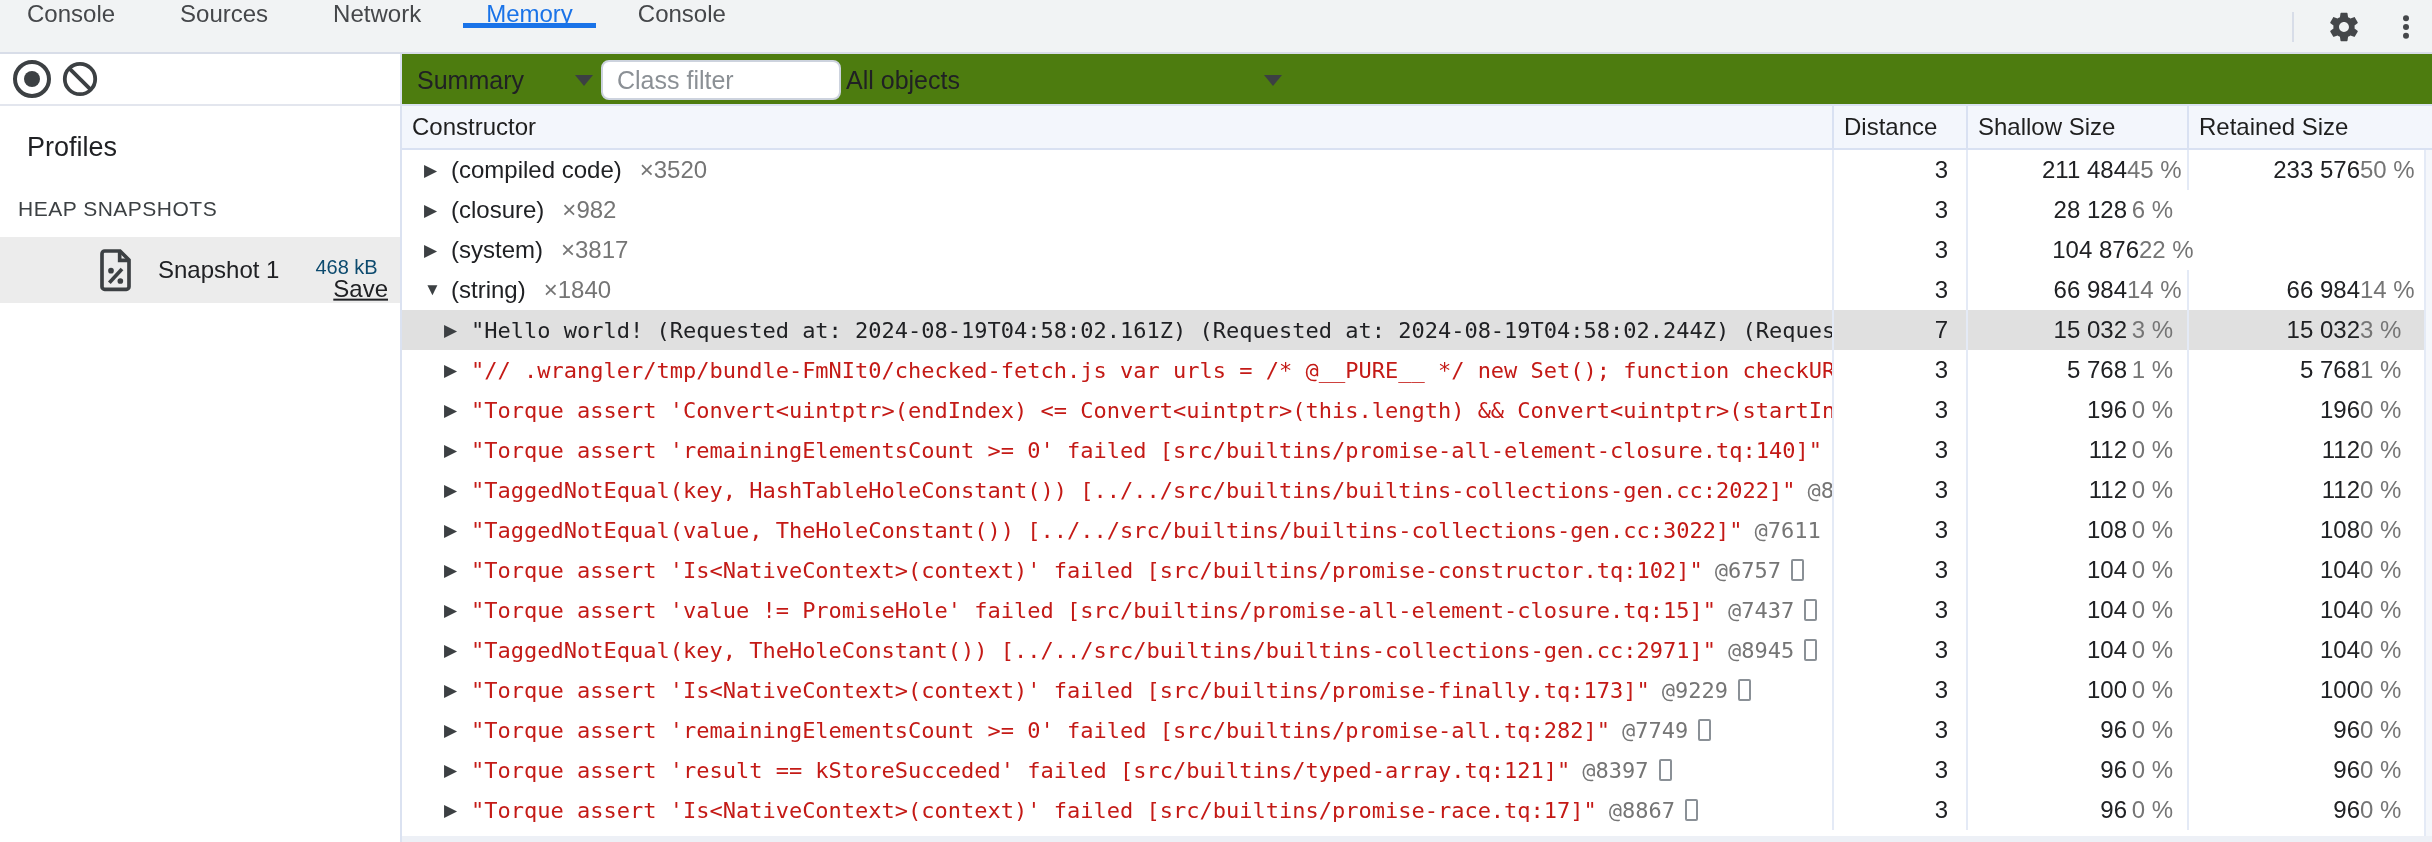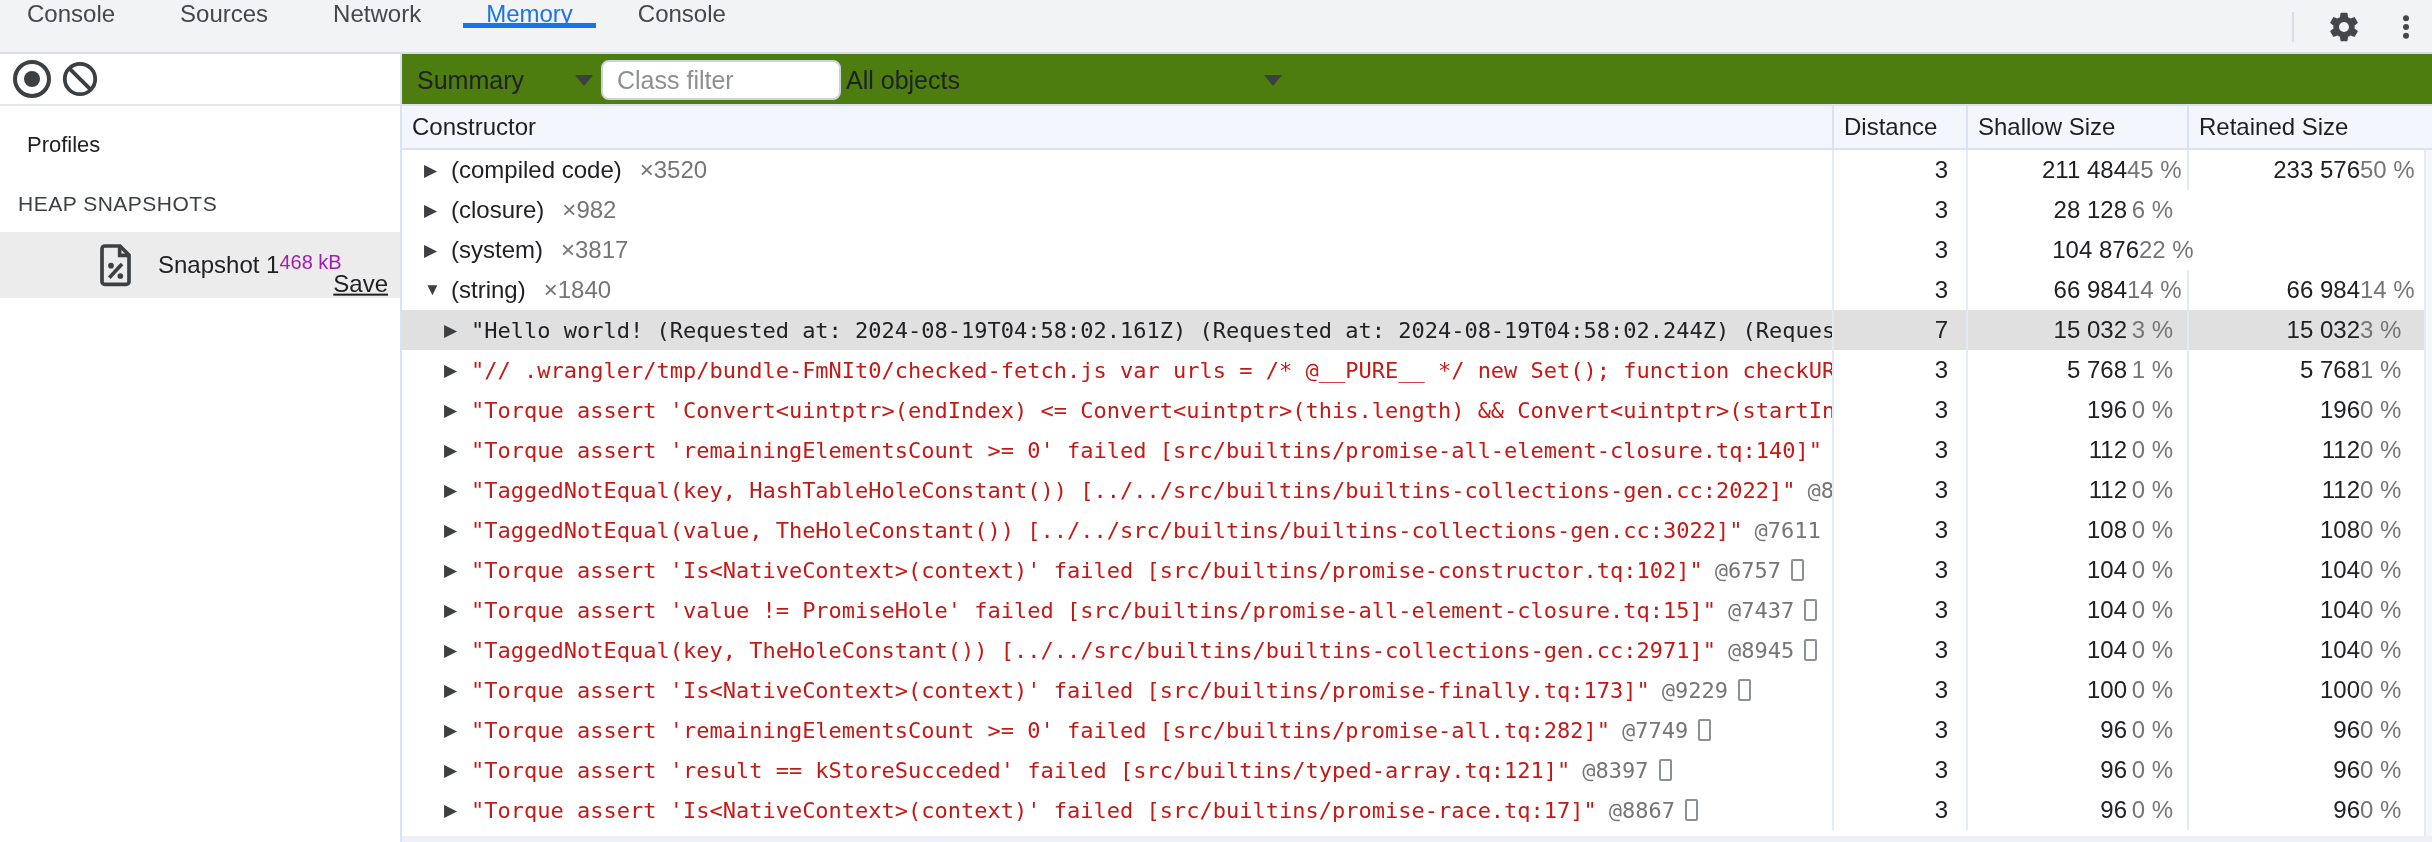--- a/index.html
+++ b/index.html
@@ -23,28 +23,28 @@
   
   .sidebar { position:absolute; top:54px; left:0; width:402px; bottom:0; background:#fff;
              border-right:2px solid #dbe2f1; }
   .side-toolbar { height:52px; border-bottom:2px solid #e3e6ee; display:flex; align-items:center;
                   gap:10px; padding-left:13px; }
   .rec-icon { width:38px; height:38px; border:4px solid #3c4043; border-radius:50%;
               display:flex; align-items:center; justify-content:center; }
   .rec-icon i { width:16px; height:16px; background:#3c4043; border-radius:50%; }
   .clear-icon { width:38px; height:38px; position:relative; }
   .clear-icon svg { display:block; }
-  .profiles-label { margin:26px 0 0 27px; font-size:22px; color:#202124; }
+  .profiles-label { margin:26px 0 0 27px; font-size:27px; color:#202124; }
   .heap-header { margin:34px 0 16px 18px; font-size:21px; color:#3c4043; letter-spacing:0.5px; }
   .snapshot-item { margin-top:12px; height:66px; background:#ececec; position:relative;
                    display:flex; align-items:center; }
   .snap-icon { margin-left:96px; width:40px; height:44px; }
   .snap-text { margin-left:22px; display:flex; justify-content:center; }
   .snap-name { font-size:24px; color:#202124; line-height:28px; }
-  .snap-size { font-size:20px; color:#a21caf; line-height:23px; }
+  .snap-size { font-size:20px; color:#0c4a6e; line-height:23px;margin-left:36px; }
   .snap-save { position:absolute; right:12px; top:50%; transform:translateY(-62%); font-size:24px;
                color:#202124; text-decoration:underline; cursor:pointer;margin-top:22px; }
 
   
   .main { position:absolute; top:54px; left:402px; right:0; bottom:0; background:#fff; }
   .grid-toolbar { position:relative; height:52px; border-bottom:2px solid #d9e1f2; background:#4d7c0f; }
   .select { position:absolute; top:0; height:52px; display:flex; align-items:center; font-size:25px; color:#202124; }
   .sel-summary { left:15px; width:176px; justify-content:space-between; }
   .sel-objects { left:444px; width:436px; justify-content:space-between; }
   .caret { width:0; height:0; border-left:9px solid transparent; border-right:9px solid transparent;

